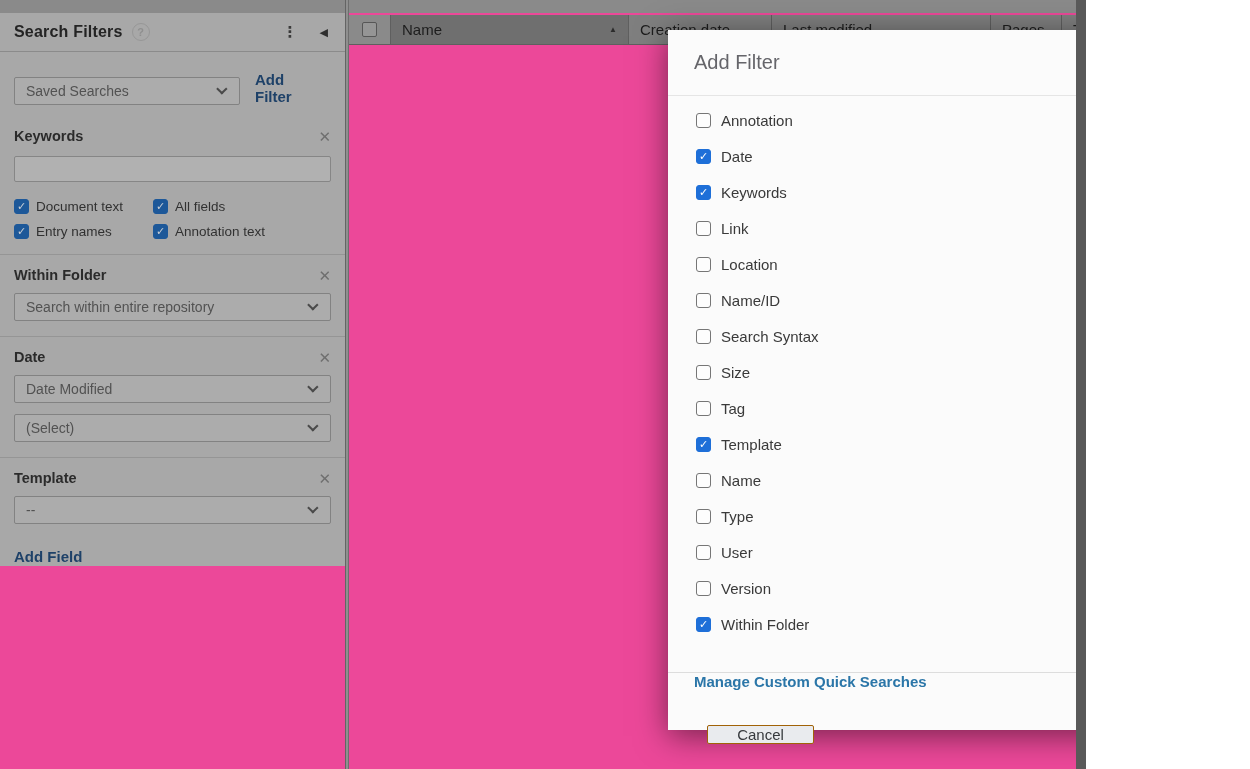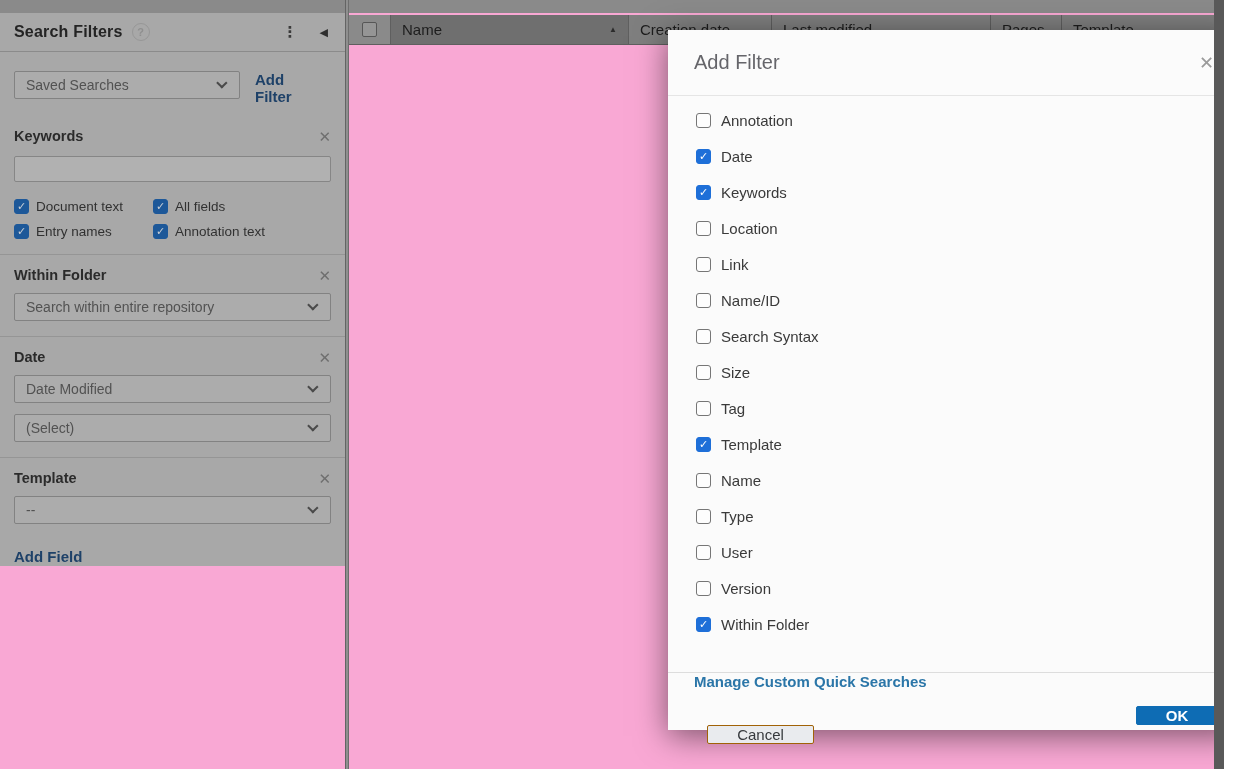--- a/index.html
+++ b/index.html
@@ -1,34 +1,34 @@
 <!DOCTYPE html>
 <html style="--accent-blue: #1e6fd8; --ok-button-blue: #0e6cb4; --footer-link-blue: #2b76a8; --sidebar-link-blue: #1e4168; --dim-check-blue: #1d5899;"><head>
 <meta charset="utf-8">
 <style>
   * { margin:0; padding:0; box-sizing:border-box; }
   html,body { width:1250px; height:769px; overflow:hidden; }
   body { font-family:"Liberation Sans","DejaVu Sans",sans-serif; }
 
-  .app { position:relative; width:1224px; height:769px; background:#f9a8d4; overflow:hidden; }
+  .app { position:relative; width:1086px; height:769px; background:#ec4899; overflow:hidden; }
 
   
   .topstrip { position:absolute; left:0; top:0; width:1250px; height:13px; background:#8a8a8a; }
 
   
   .sidebar-panel { position:absolute; left:0; top:13px; width:345px; height:553px; background:#a8a8a8; }
   .sb-header { height:39px; border-bottom:1px solid #8b8b8b; display:flex; align-items:center; padding:0 13px 0 14px; }
   .sb-title { font-size:16px; font-weight:600; color:#242424; letter-spacing:.2px; }
   .help-ic { width:18px; height:18px; border:1.5px solid #979797; border-radius:50%; color:#8f8f8f;
              font-size:11px; font-weight:700; display:flex; align-items:center; justify-content:center; margin-left:9px; }
   .sb-spacer { flex:1; }
   .kebab-ic { color:#3a3a3a; font-size:15px; font-weight:700; padding:0 4px; cursor:pointer; }
   .collapse-ic { color:#2e2e2e; font-size:11px; margin-left:18px; margin-right:4px; cursor:pointer; }
 
-  .saved-row { margin:19px 22px 0 14px; display:flex; align-items:flex-start; }
+  .saved-row { margin:19px 22px 0 14px; display:flex; align-items:flex-end; }
   .sel { height:28px; background:#acacac; border:1px solid #828282; border-radius:2px;
          display:flex; align-items:center; padding:0 11px; font-size:14px; color:#525252; cursor:pointer; }
   .sel .chev { margin-left:auto; width:8px; height:8px; border-left:2px solid #4a4a4a; border-bottom:2px solid #4a4a4a;
                transform:rotate(-45deg) translateY(-3px); }
   .sel-saved { width:232px; }
   .sb-link { color:var(--sidebar-link-blue,#1e4168); font-size:15px; font-weight:600; text-decoration:none; cursor:pointer; }
   .addfilter { margin-left:15px; }
 
   .sections { margin-top:11px; }
   .section { padding:12px 14px 15px 14px; }
@@ -222,25 +222,25 @@
         <div class="opt">
           <span class="cb checked"></span>
           <span class="opt-label">Date</span>
         </div>
         <div class="opt">
           <span class="cb checked"></span>
           <span class="opt-label">Keywords</span>
         </div>
         <div class="opt">
           <span class="cb"></span>
+          <span class="opt-label">Link</span>
+        </div>
+        <div class="opt">
+          <span class="cb"></span>
           <span class="opt-label">Location</span>
-        </div>
-        <div class="opt">
-          <span class="cb"></span>
-          <span class="opt-label">Link</span>
         </div>
         <div class="opt">
           <span class="cb"></span>
           <span class="opt-label">Name/ID</span>
         </div>
         <div class="opt">
           <span class="cb"></span>
           <span class="opt-label">Search Syntax</span>
         </div>
         <div class="opt">

